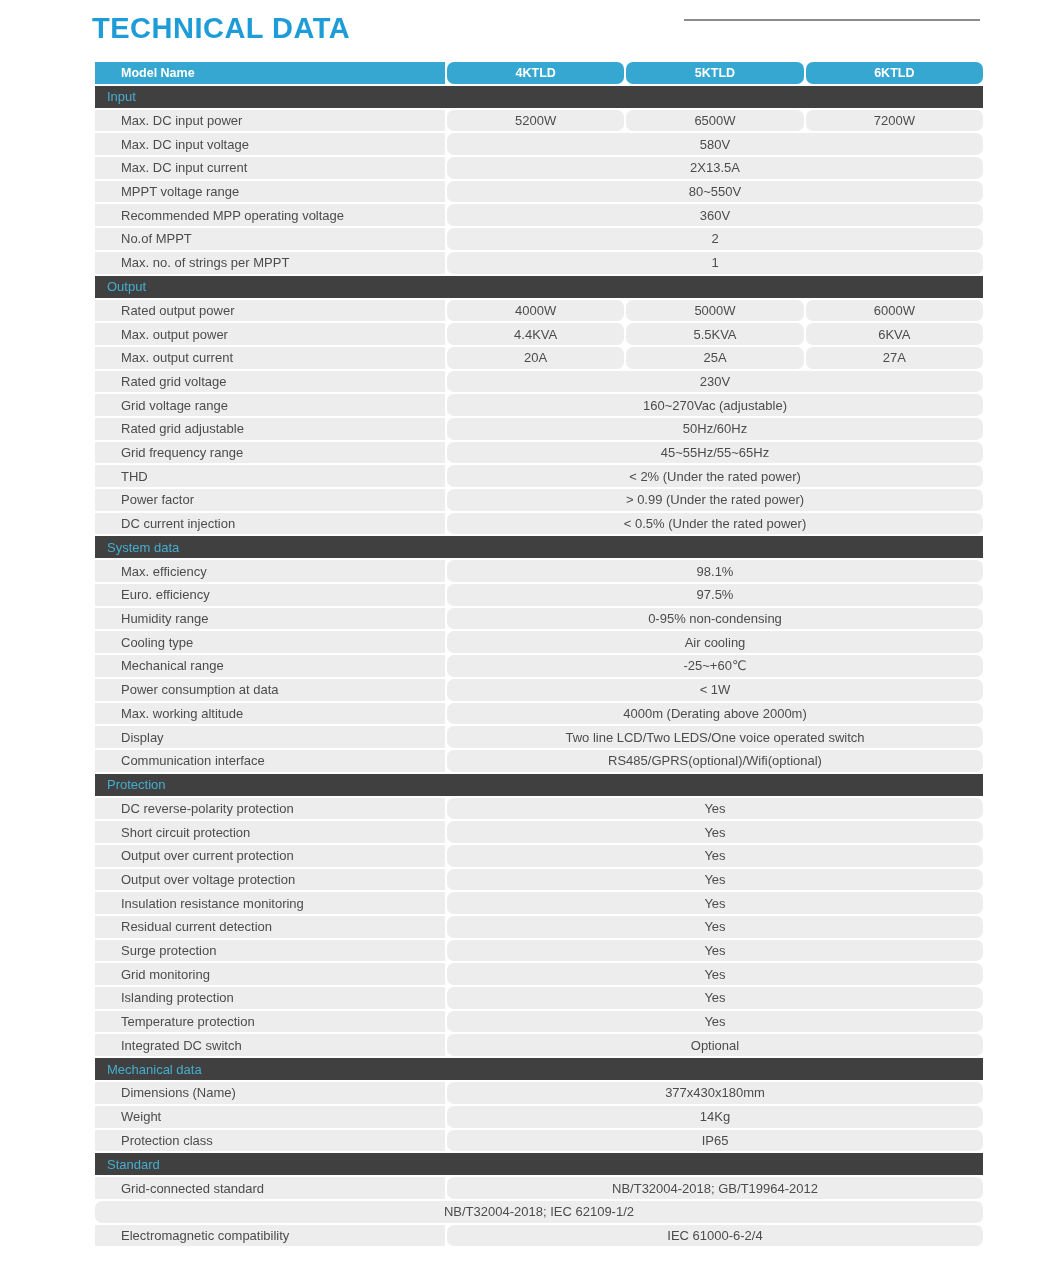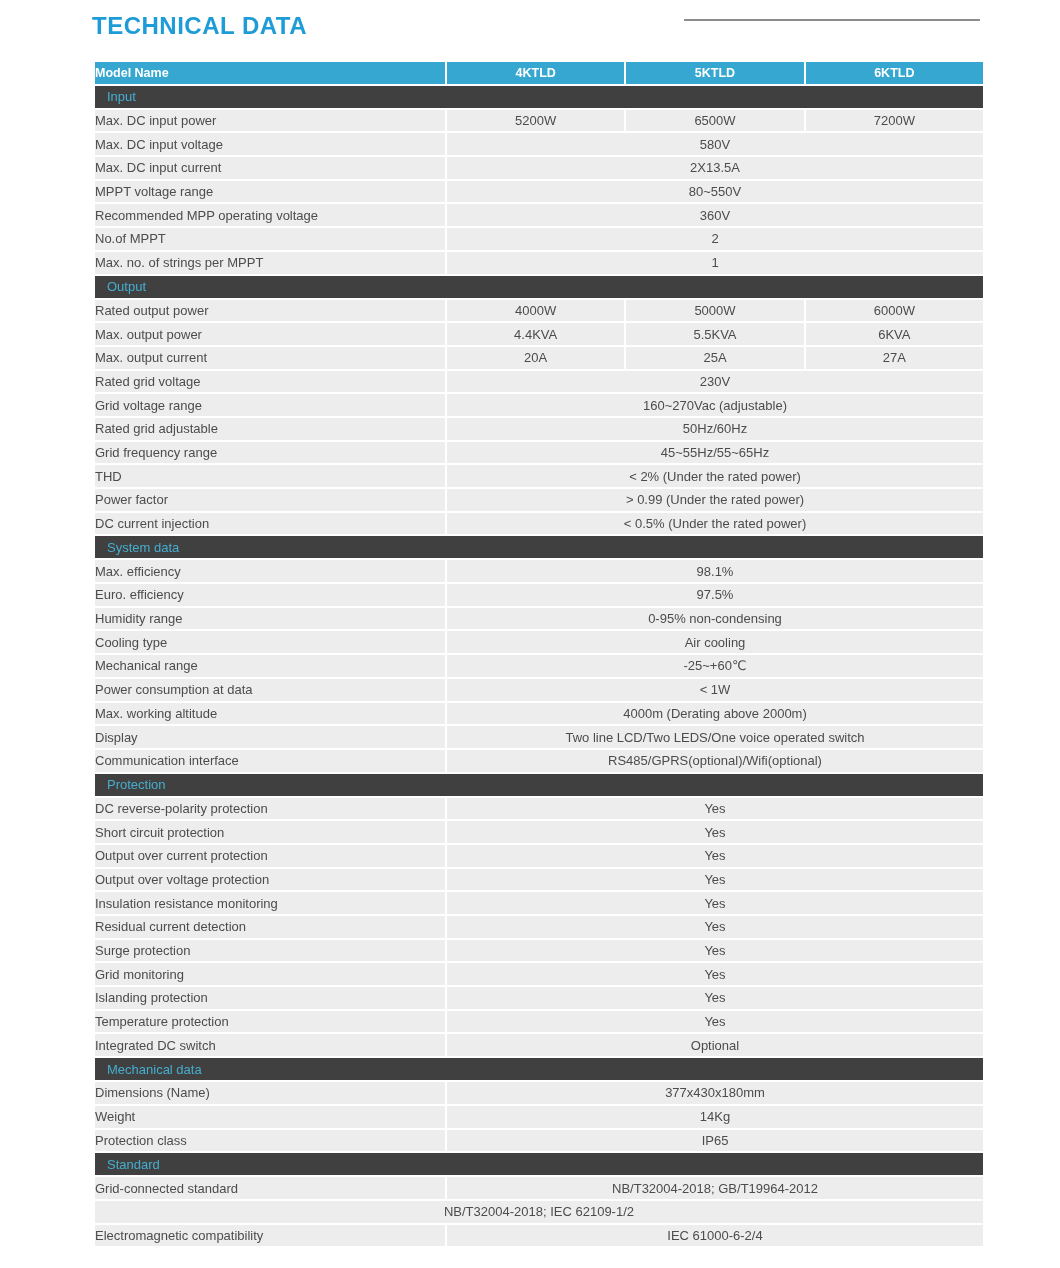--- a/index.html
+++ b/index.html
@@ -9,41 +9,41 @@
     --row-gray:#ededee;
     --text-dark:#4c4c4c;
     --rule-gray:#8c8c8c;
   }
   *{margin:0;padding:0;box-sizing:border-box;}
   html,body{width:1060px;height:1268px;background:#ffffff;overflow:hidden;}
   body{font-family:"Liberation Sans","DejaVu Sans",sans-serif;position:relative;}
 
   .page-title{
     position:absolute;left:92px;top:12px;
-    font-size:24px;font-weight:bold;color:var(--title-blue);
+    font-size:29px;font-weight:bold;color:var(--title-blue);
     letter-spacing:0.5px;
   }
   .top-rule{
     position:absolute;left:684px;top:19px;width:296px;height:2px;
     background:var(--rule-gray);
   }
 
   .spec-table{
     position:absolute;left:95px;top:62px;width:888px;
     display:flex;flex-direction:column;gap:2px;
   }
   .t-row{display:flex;gap:2px;height:21.7px;flex:none;}
   .cell{
     display:flex;align-items:center;
     font-size:13px;color:var(--text-dark);
     background:var(--row-gray);
     overflow:hidden;white-space:nowrap;
   }
-  .cell.label{flex:none;width:350px;padding-left:0;justify-content:flex-start;}
-  .cell.val{flex:1;justify-content:center;}
+  .cell.label{flex:none;width:350px;padding-left:26px;justify-content:flex-start;}
+  .cell.val{flex:1;justify-content:center;border-radius:7px;}
   .t-row.head .cell{
     background:var(--header-blue);color:#ffffff;font-size:12.5px;
   }
   .t-row.head .cell.label{font-weight:bold;}
   .t-row.head .cell.val{font-weight:bold;}
   .t-row.section{height:22px;}
   .t-row.section .cell{
     background:#404040;color:var(--section-blue);
     width:100%;padding-left:12px;font-size:13px;
   }

